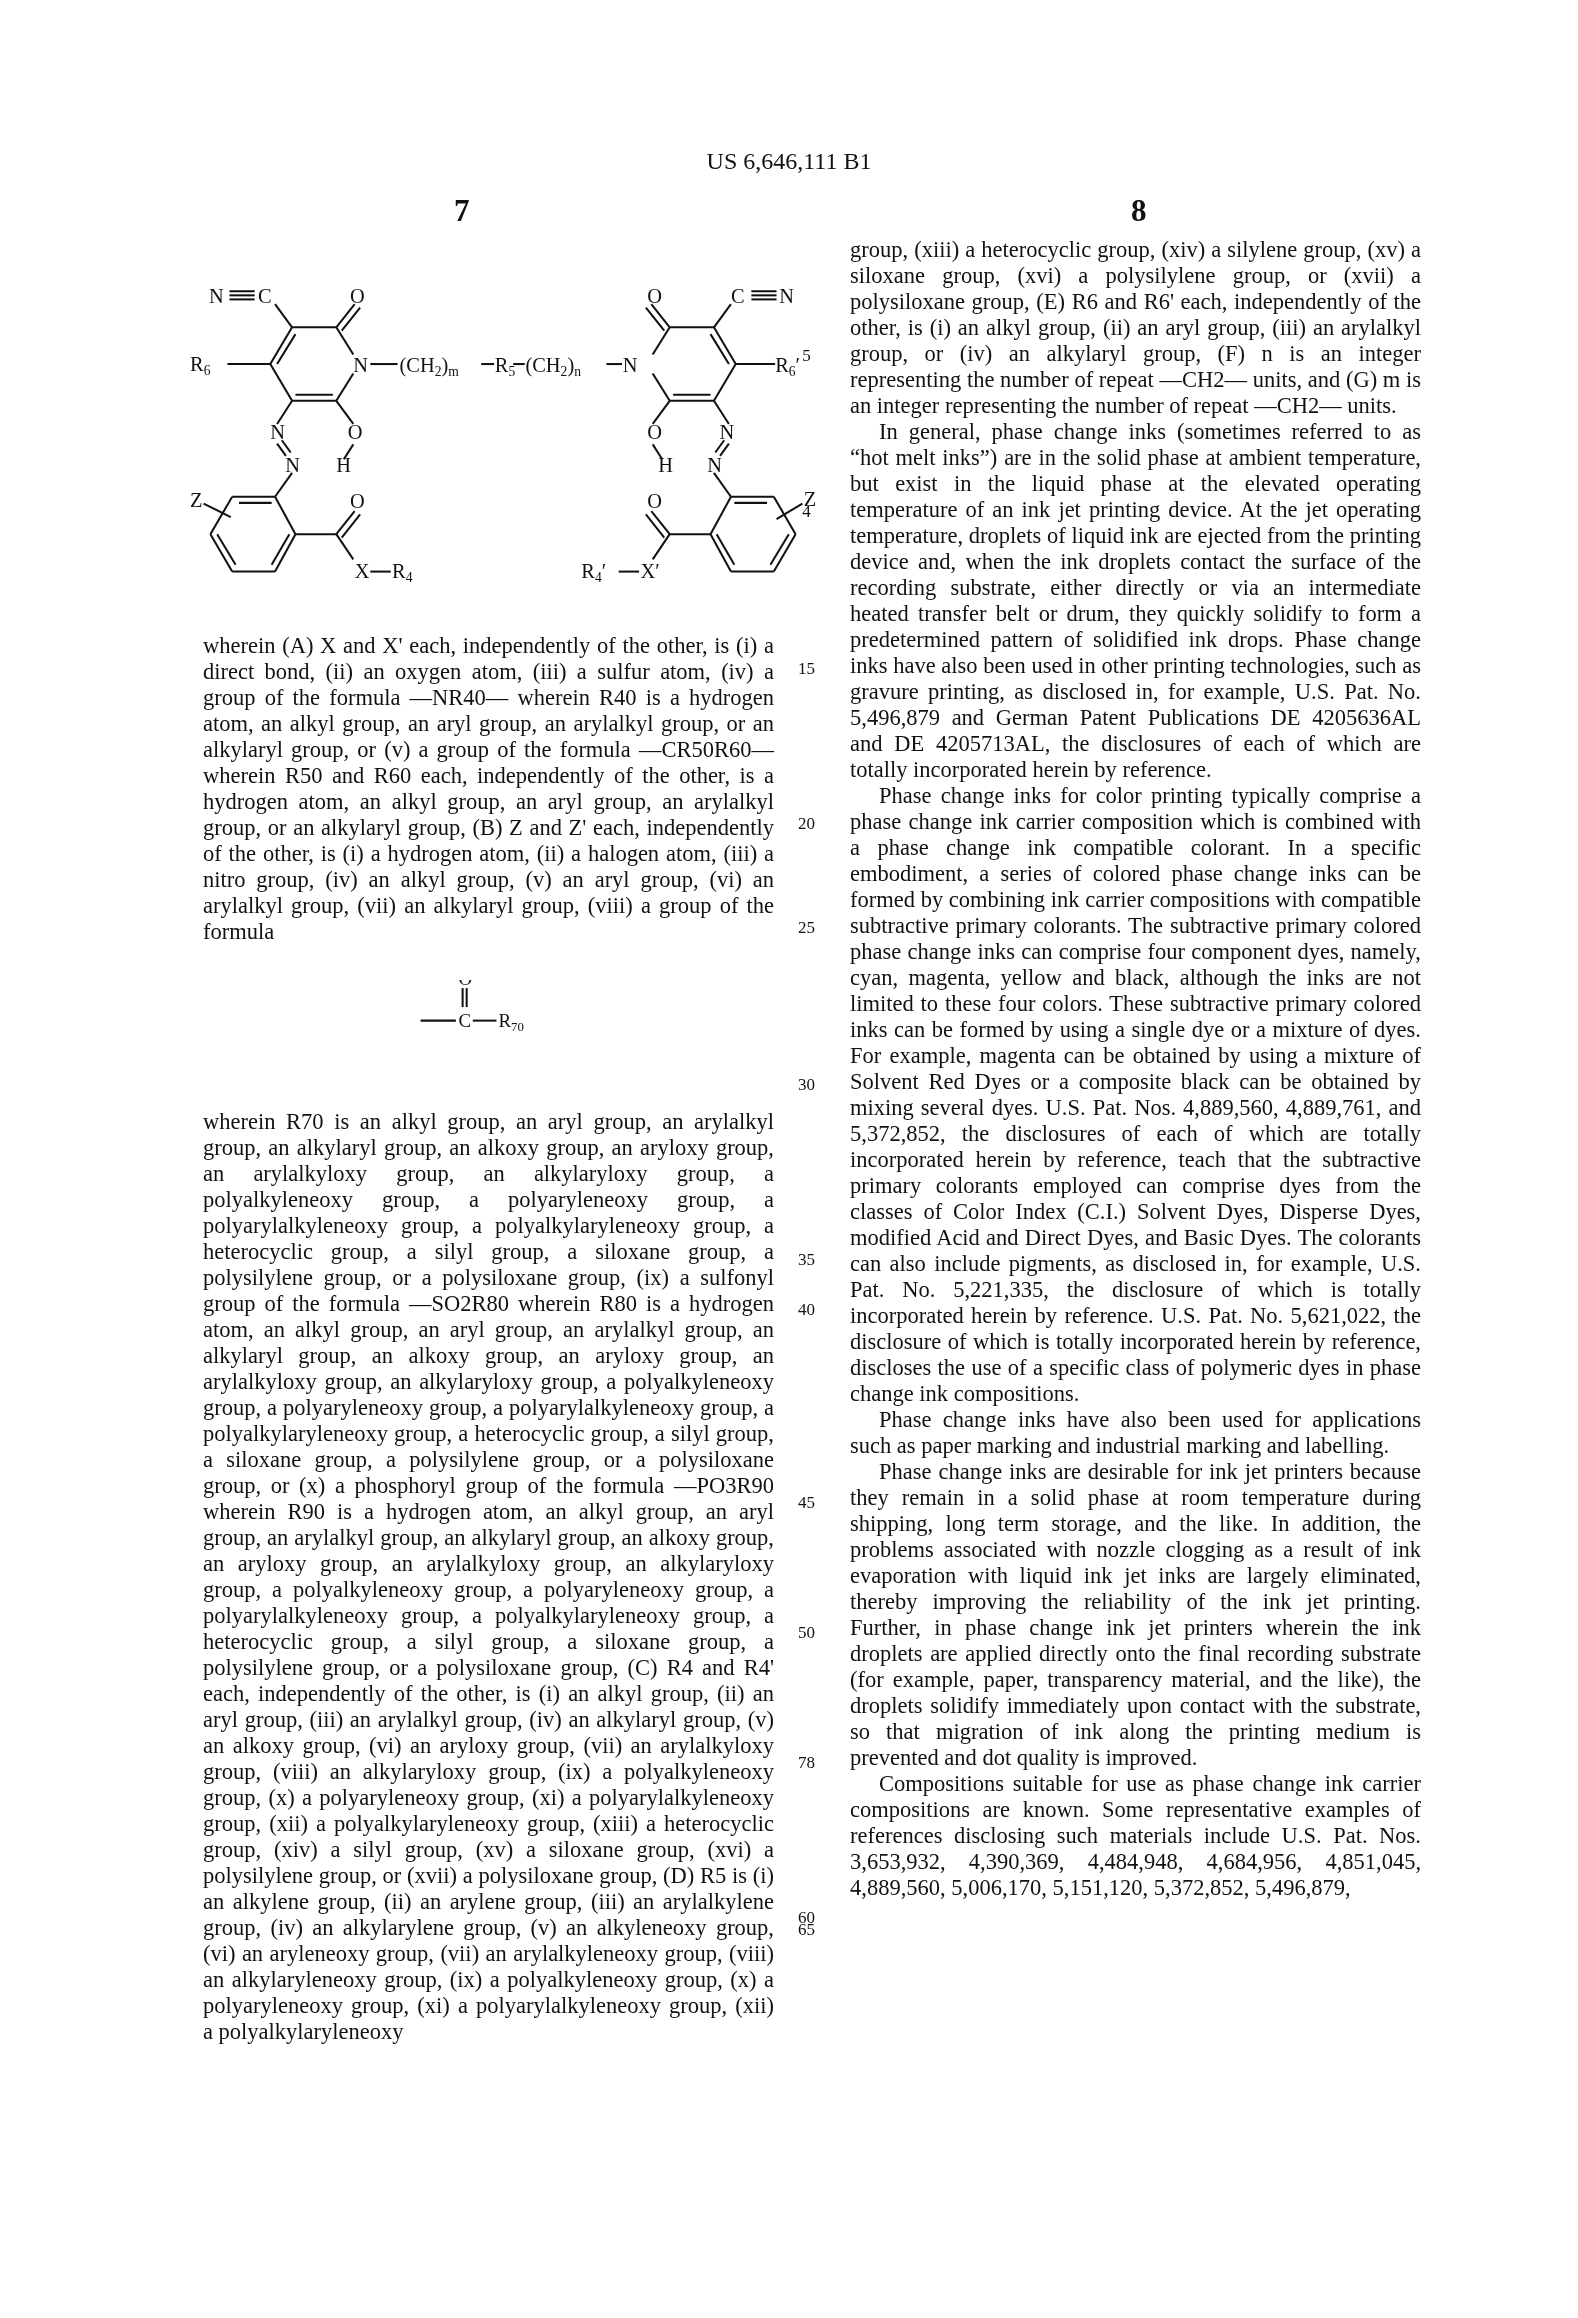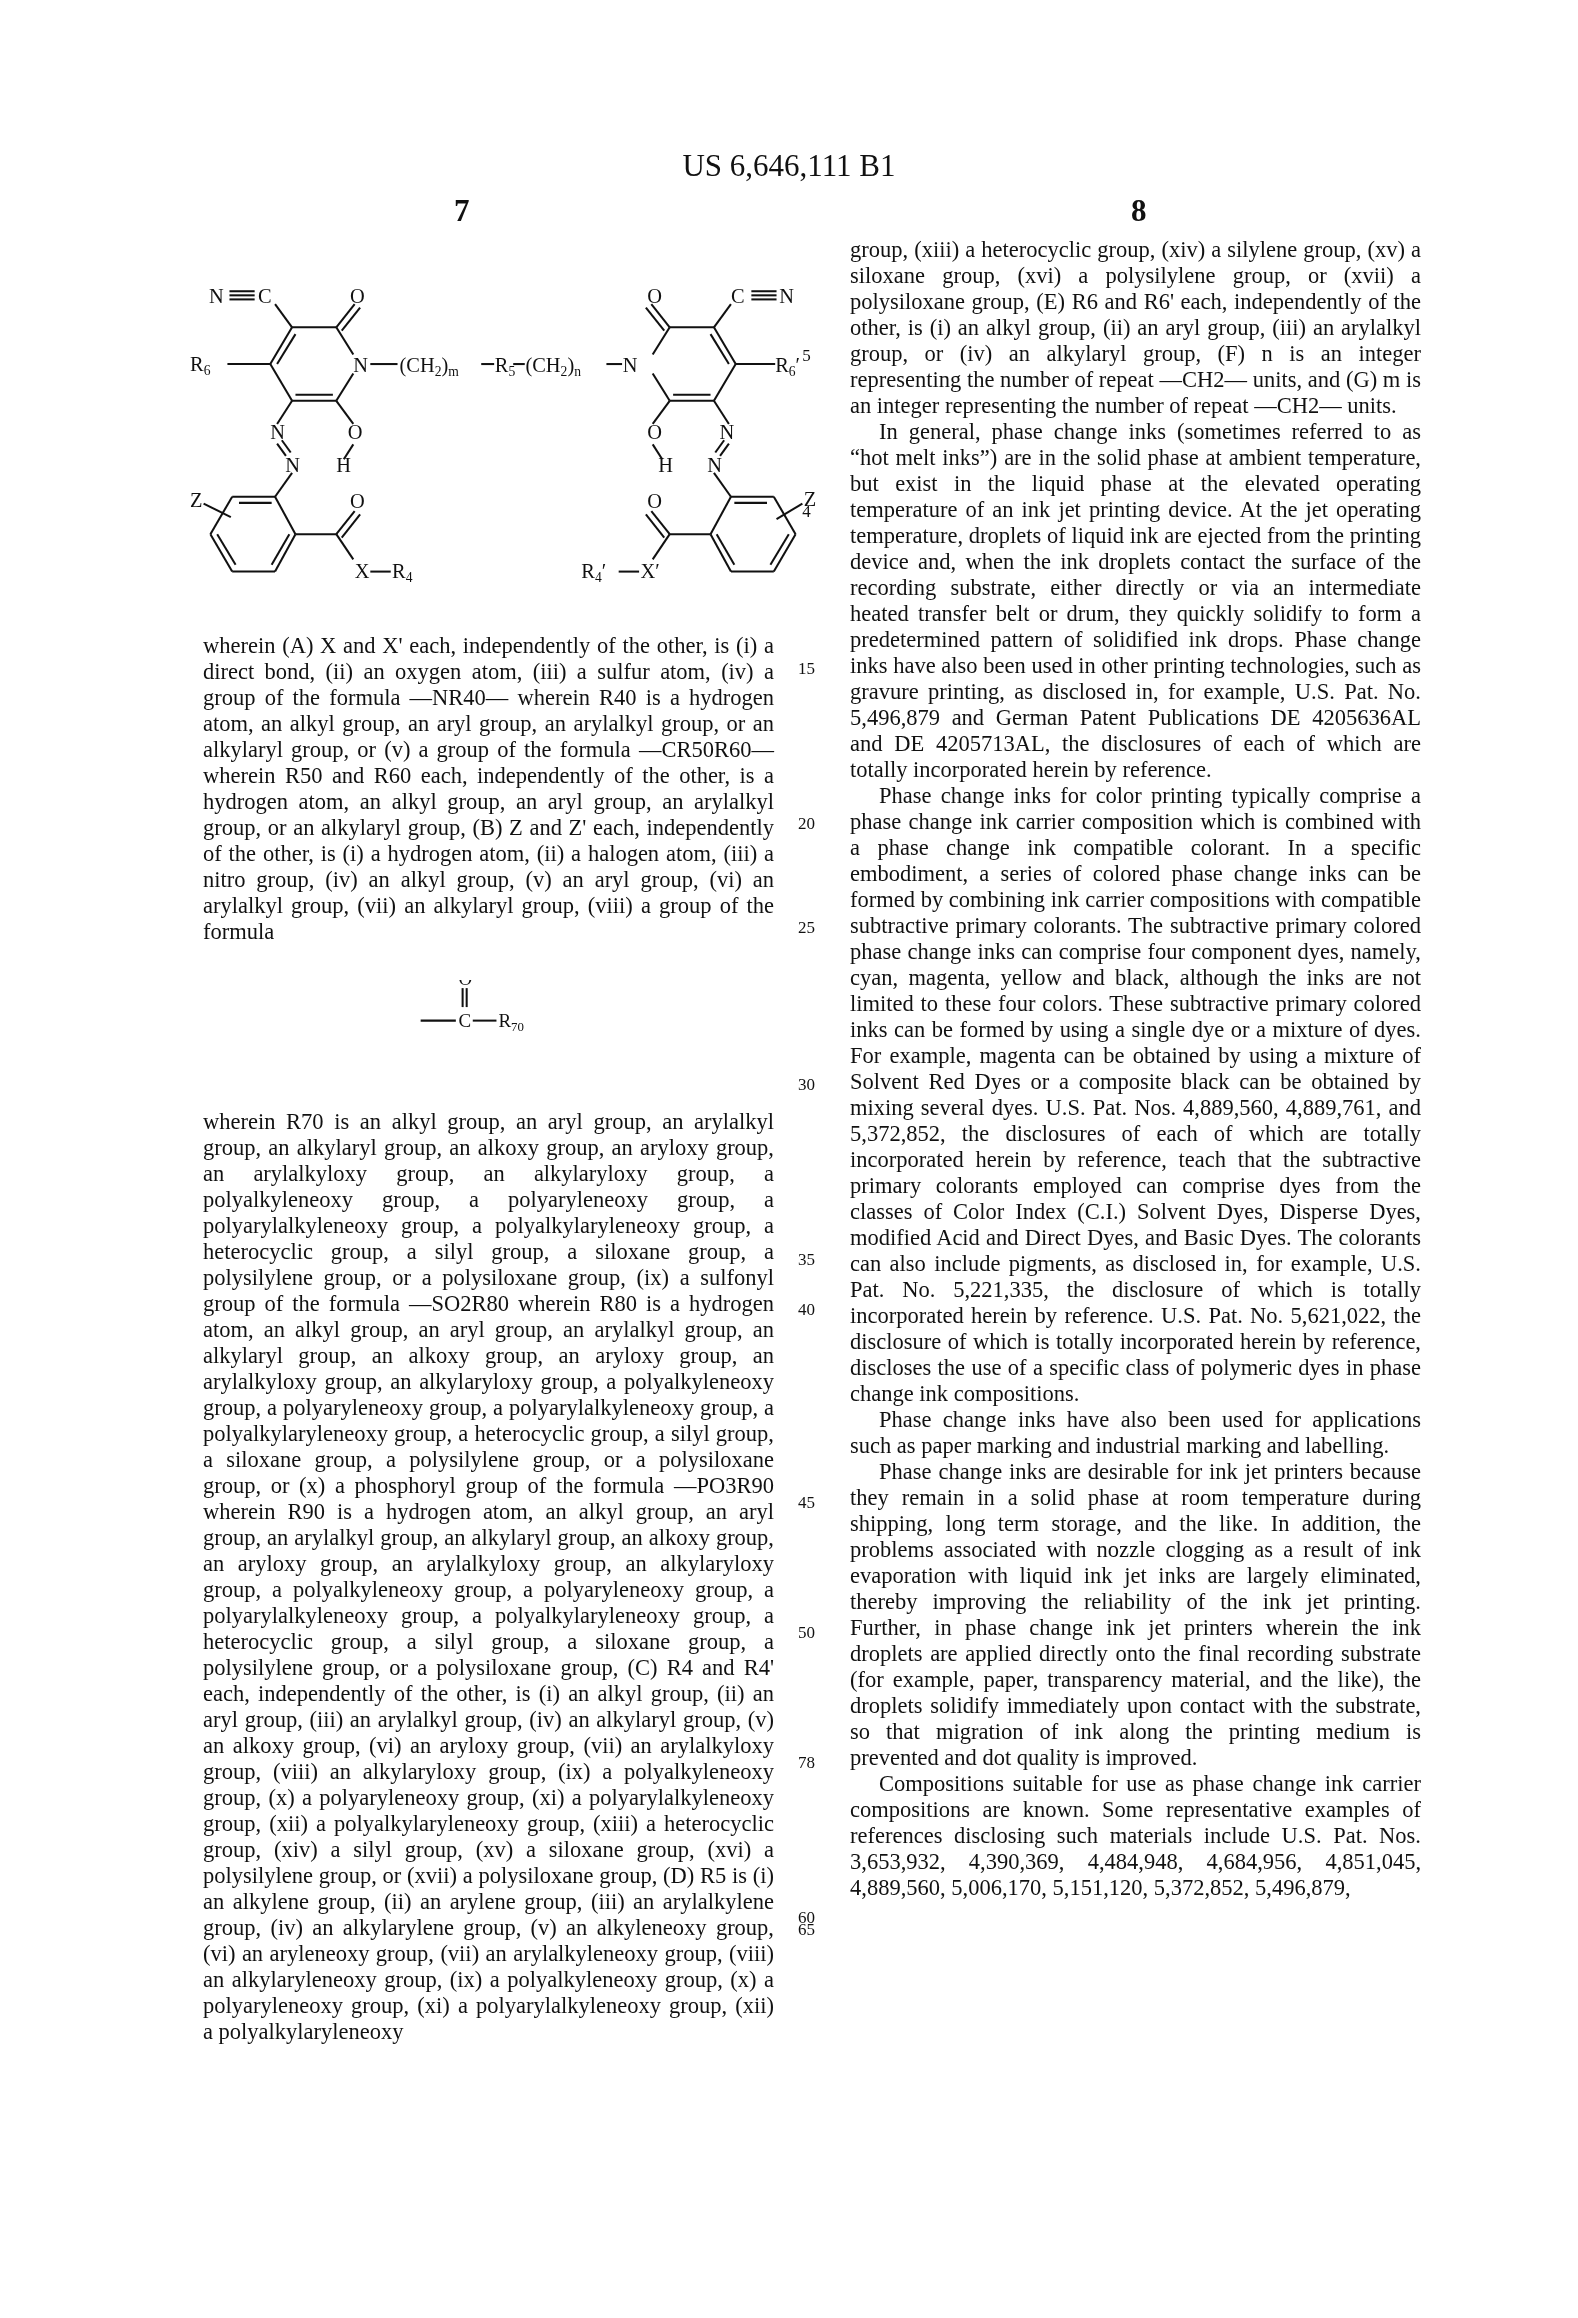--- a/index.html
+++ b/index.html
@@ -1,19 +1,19 @@
 <!DOCTYPE html>
 <html style="font-size:11px"><head>
 <meta charset="utf-8">
 <style>
   html, body { margin: 0; padding: 0; background: #ffffff; }
   body { width: 1578px; height: 2319px; position: relative; overflow: hidden;
          font-family: "Liberation Serif", "DejaVu Serif", serif; color: #111; }
   .header { position: absolute; top: 148px; left: 0; width: 1578px; text-align: center;
-            font-size: 31px; letter-spacing: 0px; }
+            font-size: 24px; letter-spacing: 0px; }
   .pagenum { position: absolute; top: 193px; font-size: 31px; font-weight: bold; }
   .pagenum.left { left: 454px; }
   .pagenum.right { left: 1131px; }
   .col { position: absolute; font-size: 22.5px; line-height: 26px; text-align: justify; }
   .col.left { left: 203px; width: 571px; }
   .col.right { left: 810px; width: 571px; }
   .col p { margin: 0; text-indent: 0; }
   .col p.ind { text-indent: 29px; }
   .lineno { position: absolute; left: 793px; width: 27px; font-size: 17px; text-align: center; }
   .struct { position: absolute; left: 190px; top: 255px; width: 626px; height: 361px; }

